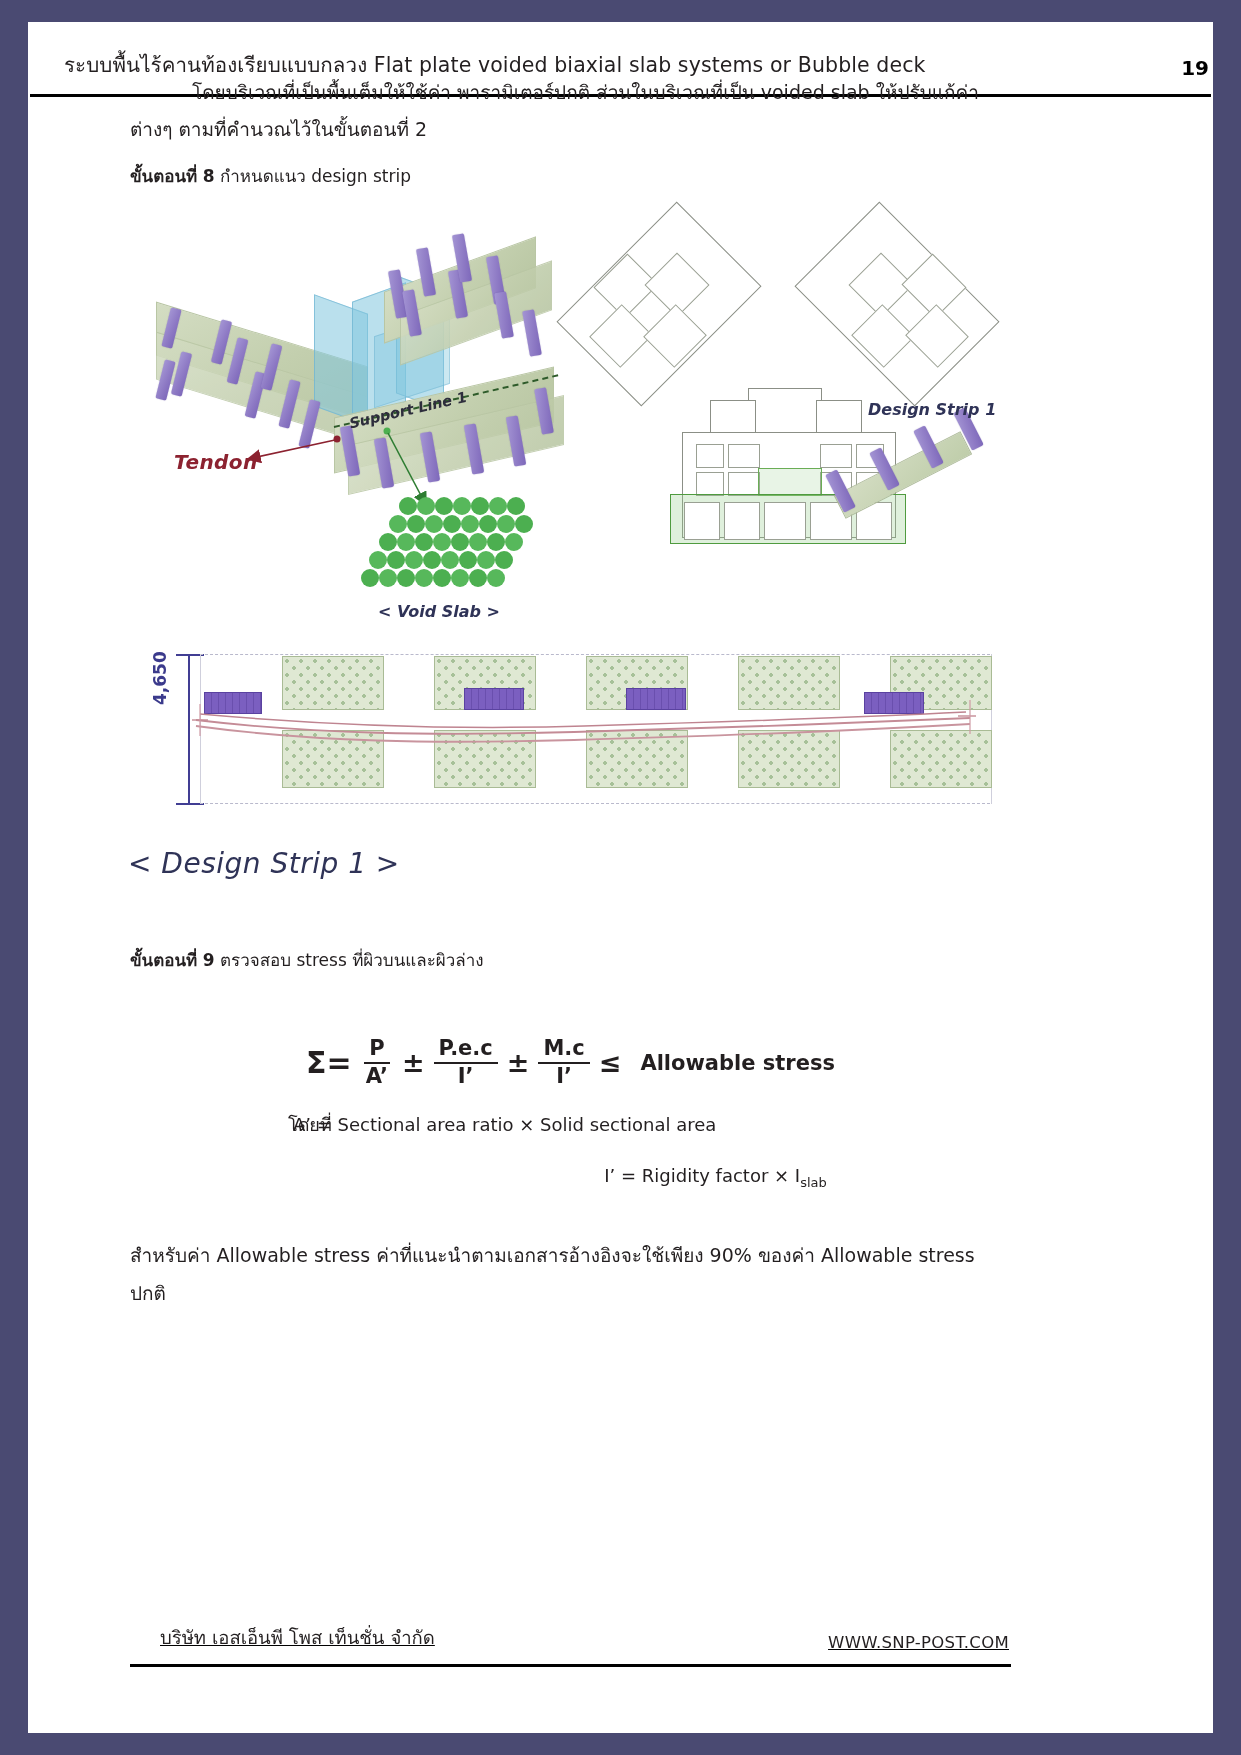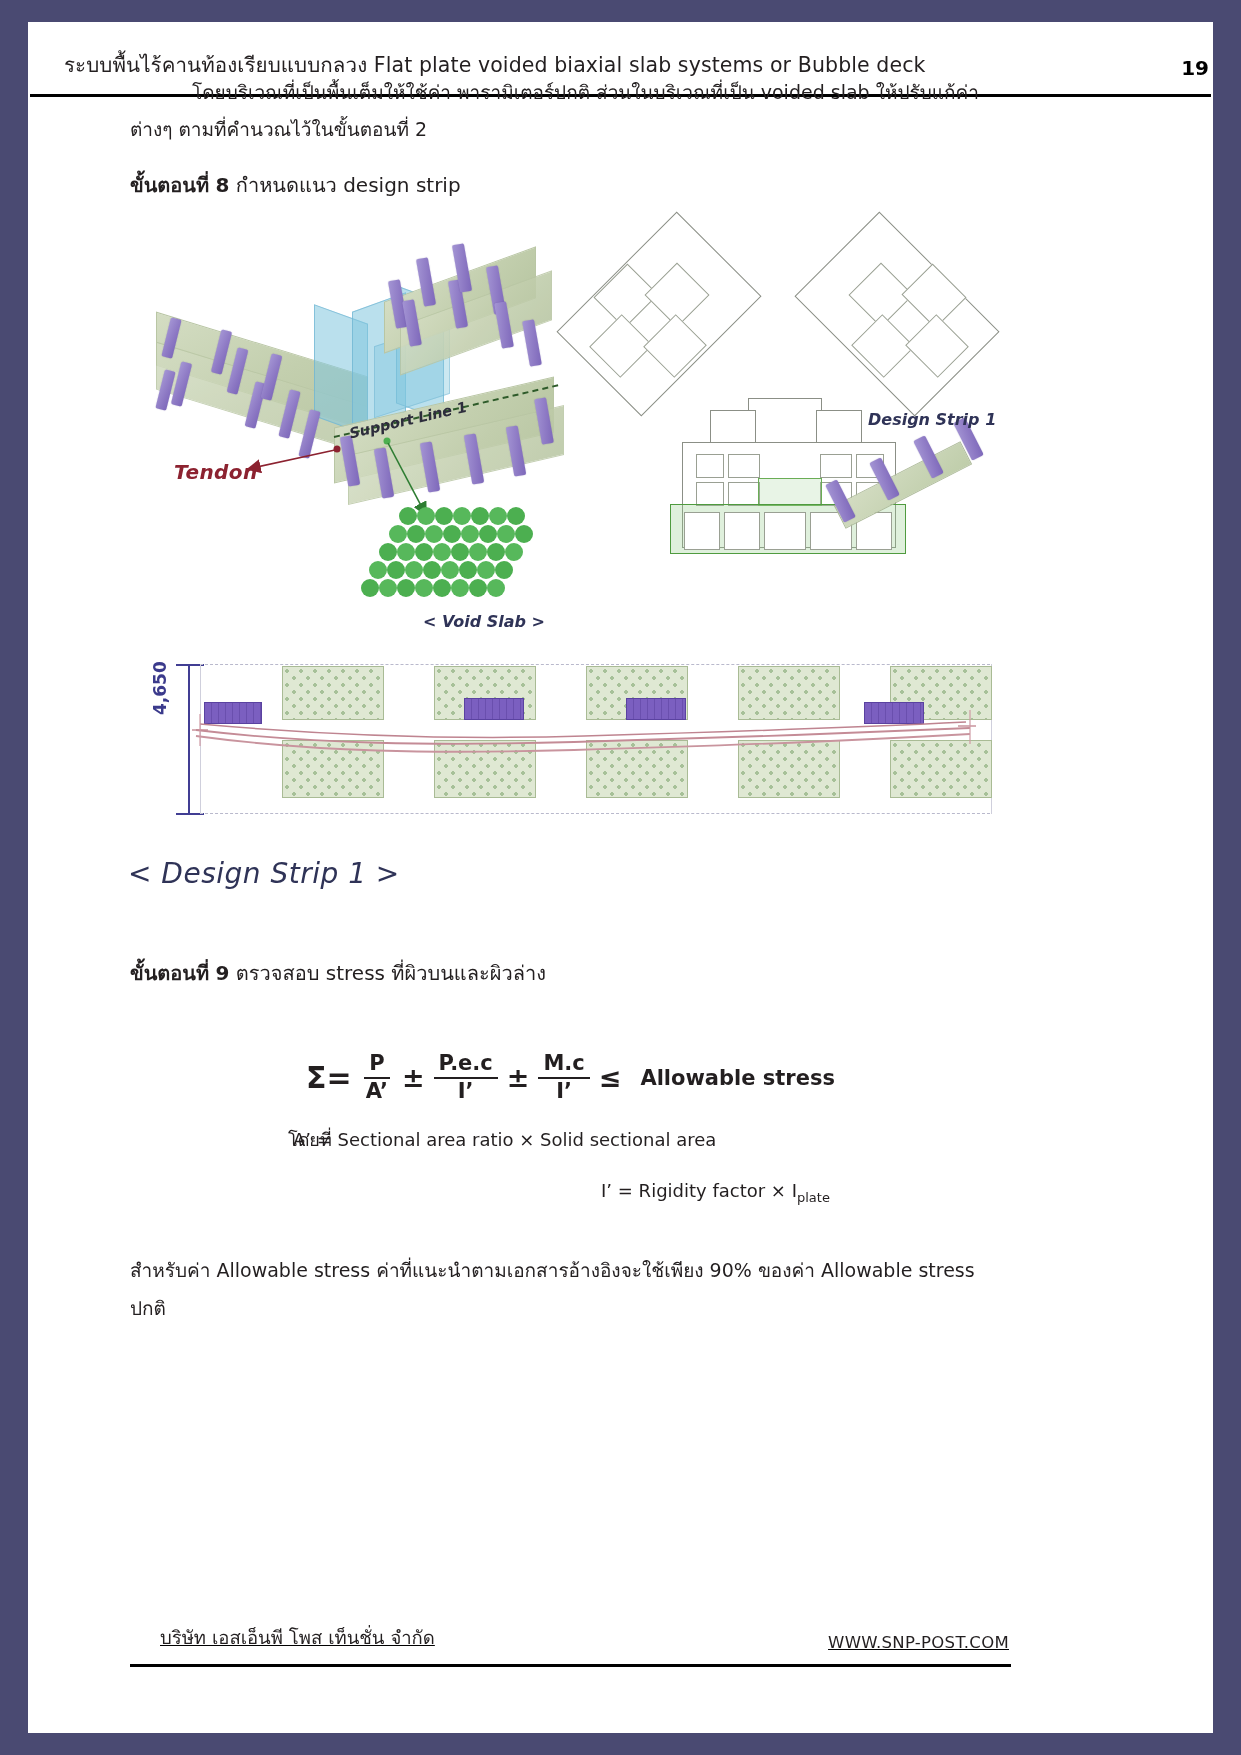--- a/index.html
+++ b/index.html
@@ -41,21 +41,21 @@
   }
 
   
   .para{
     font-size:19px;color:#231f20;line-height:1.95;
     margin:22px 2px 0 2px;
   }
   .para .indent{display:inline-block;width:62px;}
 
   .step-head{
-    font-size:20px;color:#231f20;margin:22px 0 0 2px;line-height:1.5;
+    font-size:17px;color:#231f20;margin:16px 0 0 2px;line-height:1.5;
   }
   .step-head .th-bold{font-weight:700;}
   .step-head .num{font-weight:700;}
   .step-head .rest{font-weight:400;}
 
   
   .figure{
     position:relative;width:885px;height:700px;margin-top:12px;
   }
 
@@ -356,21 +356,21 @@
                   <circle cx="78" cy="86" r="9" fill="#57b85b"></circle>
                 <circle cx="96" cy="86" r="9" fill="#4caf50"></circle>
                   <circle cx="114" cy="86" r="9" fill="#57b85b"></circle>
                 <circle cx="132" cy="86" r="9" fill="#4caf50"></circle>
                   <circle cx="150" cy="86" r="9" fill="#57b85b"></circle>
               </g>
             </g>
           </g>
         </svg>
       </div>
-      <div class="caption-void" style="left:250px;top:400px;margin-left:45px;">&lt; Void Slab &gt;</div>
+      <div class="caption-void" style="left:250px;top:400px;">&lt; Void Slab &gt;</div>
 
       <div class="plan">
 
         <div class="plan-rect" style="left:16px;top:42px;width:168px;height:118px;transform:rotate(-45deg);"></div>
         <div class="plan-room" style="left:44px;top:62px;width:46px;height:42px;transform:rotate(-45deg);"></div>
         <div class="plan-room" style="left:96px;top:60px;width:44px;height:44px;transform:rotate(-45deg);"></div>
         <div class="plan-room" style="left:40px;top:112px;width:44px;height:42px;transform:rotate(-45deg);"></div>
         <div class="plan-room" style="left:94px;top:112px;width:44px;height:42px;transform:rotate(-45deg);"></div>
 
         <div class="plan-rect" style="left:254px;top:42px;width:168px;height:118px;transform:rotate(45deg);"></div>
@@ -477,21 +477,21 @@
         <span class="op">≤</span>
         <span class="allow">Allowable stress</span>
       </div>
 
       <div class="def-row">
         <span class="def-label">โดยที่</span>
         <span>A’ = Sectional area ratio × Solid sectional area</span>
       </div>
 
       <div class="def-row2">
-        <span>I’  = Rigidity factor × I</span><span class="sub">plate</span>
+        <span>I’  = Rigidity factor × I</span><span class="sub">slab</span>
       </div>
     </div>
 
     <div class="tail">สำหรับค่า Allowable stress ค่าที่แนะนำตามเอกสารอ้างอิงจะใช้เพียง 90% ของค่า Allowable stress ปกติ</div>
 
   </div>
 
   <div class="footer">
     <div class="footer-row">
       <div class="footer-left">บริษัท เอสเอ็นพี โพส เท็นชั่น จำกัด</div>

